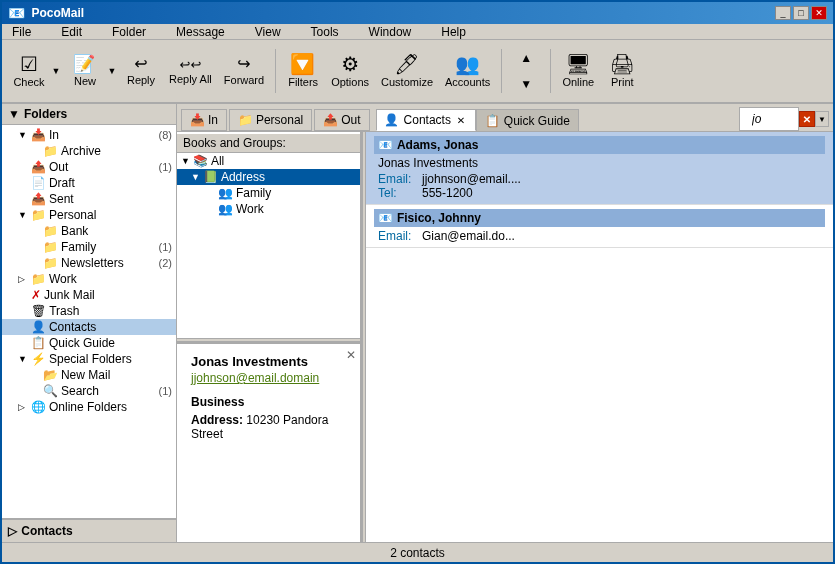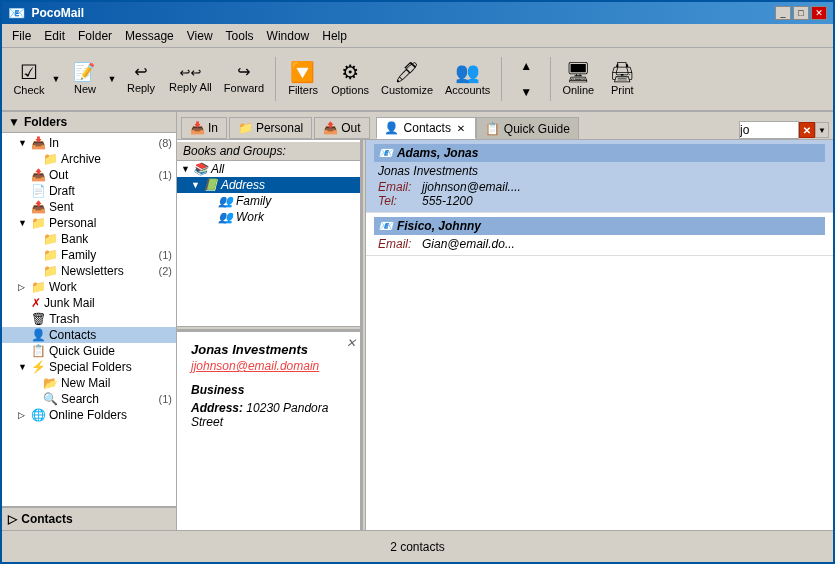--- a/index.html
+++ b/index.html
@@ -8,21 +8,21 @@
     
     .window { width: 835px; height: 564px; border: 2px solid #0055a0; background: #d4d0c8; display: flex; flex-direction: column; }
     .title-bar { background: linear-gradient(to right, #0858a8, #4494d4); color: #fff; padding: 3px 6px; display: flex; align-items: center; justify-content: space-between; height: 22px; }
     .title-bar-left { display: flex; align-items: center; gap: 6px; font-size: 12px; font-weight: bold; }
     .title-icon { font-size: 14px; }
     .title-controls { display: flex; gap: 2px; }
     .title-btn { width: 16px; height: 14px; background: #d4d0c8; border: 1px solid #888; font-size: 9px; cursor: pointer; display: flex; align-items: center; justify-content: center; color: #000; }
     .title-btn.close { background: #cc0000; color: #fff; }
 
     
-    .menu-bar { background: #d4d0c8; padding: 2px 4px; display: flex; gap: 1px; border-bottom: 1px solid #aaa; height: 24px; align-items: center; }
+    .menu-bar { background: #d4d0c8; padding: 2px 4px; display: flex; gap: 18px; border-bottom: 1px solid #aaa; height: 16px; align-items: center; }
     .menu-item { padding: 2px 6px; font-size: 12px; cursor: pointer; }
 
     
     .toolbar { background: #d4d0c8; padding: 4px 6px; display: flex; align-items: center; gap: 2px; border-bottom: 2px solid #aaa; height: 64px; }
     .tb-btn { display: flex; flex-direction: column; align-items: center; justify-content: center; min-width: 42px; padding: 3px 4px; cursor: pointer; border: 1px solid transparent; gap: 2px; height: 54px; }
     .tb-icon { font-size: 20px; line-height: 1; }
     .tb-label { font-size: 11px; }
     .tb-btn-group { display: flex; align-items: center; }
     .tb-arrow { width: 12px; height: 54px; display: flex; align-items: center; justify-content: center; border: 1px solid transparent; cursor: pointer; font-size: 9px; }
 
@@ -46,58 +46,58 @@
     
     .content { flex: 1; display: flex; flex-direction: column; overflow: hidden; }
     .tab-btn { padding: 3px 8px; background: #c0bdb5; border: 1px solid #aaa; border-bottom: none; cursor: pointer; font-size: 12px; display: flex; align-items: center; gap: 4px; height: 22px; }
     .tab-btn.active { background: #fff; border-bottom: 1px solid #fff; z-index: 1; }
     .tab-close { font-size: 10px; cursor: pointer; width: 12px; height: 12px; display: flex; align-items: center; justify-content: center; }
     .sub-btn { padding: 2px 8px; background: #d4d0c8; border: 1px solid #aaa; cursor: pointer; font-size: 12px; display: flex; align-items: center; gap: 3px; }
     .search-clear { width: 16px; height: 16px; background: #cc3300; color: #fff; border: 1px solid #aa2200; display: flex; align-items: center; justify-content: center; cursor: pointer; font-size: 10px; font-weight: bold; }
     .search-dropdown { width: 14px; height: 16px; background: #d4d0c8; border: 1px solid #aaa; display: flex; align-items: center; justify-content: center; cursor: pointer; font-size: 8px; }
 
     
-    .contacts-area { display: flex; flex: 1; overflow: hidden; font-style: italic; }
+    .contacts-area { display: flex; flex: 1; overflow: hidden; }
     
     
     .address-panel { width: 185px; border-right: 2px solid #aaa; display: flex; flex-direction: column; background: #fff; overflow: hidden; }
     .panel-header { background: #d4d0c8; padding: 2px 6px; font-size: 12px; border-bottom: 1px solid #aaa; }
     .panel-content { flex: 1; overflow-y: auto; padding: 2px 0; }
     .addr-item { display: flex; align-items: center; padding: 1px 4px; cursor: pointer; gap: 3px; }
     .addr-item.selected { background: #0058a0; color: #fff; }
     .panel-resizer { height: 4px; background: #d4d0c8; border-top: 1px solid #aaa; border-bottom: 1px solid #aaa; cursor: ns-resize; }
     
     
     .contact-detail { height: 200px; border-top: 2px solid #aaa; background: #fff; overflow-y: auto; padding: 10px 14px; position: relative; }
     .contact-detail-close { position: absolute; top: 4px; right: 4px; cursor: pointer; font-size: 12px; color: #666; }
     .detail-name { font-size: 16px; font-weight: bold; margin-bottom: 2px; }
     .detail-company { font-size: 13px; font-weight: bold; margin-bottom: 2px; }
-    .detail-email-link { color: #ef4444; text-decoration: underline; font-size: 12px; margin-bottom: 10px; display: block; }
+    .detail-email-link { color: #4d7c0f; text-decoration: underline; font-size: 12px; margin-bottom: 10px; display: block; }
     .detail-section { font-weight: bold; margin-bottom: 4px; margin-top: 8px; }
     .detail-row { margin-bottom: 3px; font-size: 12px; }
     .detail-row a { color: #0000cc; text-decoration: underline; }
     .detail-label { font-weight: bold; }
 
     
     .contact-list-panel { flex: 1; display: flex; flex-direction: column; background: #fff; overflow: hidden; }
     .contact-list { flex: 1; overflow-y: auto; }
     .contact-entry { border-bottom: 1px solid #ddd; padding: 4px 8px; cursor: pointer; }
     .contact-entry.selected { background: #cce4ff; }
     .contact-name { font-weight: bold; font-size: 12px; display: flex; align-items: center; gap: 4px; }
     .contact-company { font-size: 12px; margin-bottom: 2px; }
     .contact-row { display: flex; gap: 4px; font-size: 12px; }
-    .contact-field-label { color: #7f1d1d; min-width: 40px; }
+    .contact-field-label { color: #0369a1; min-width: 40px; }
     .contact-field-value { color: #000; }
 
     
     .alpha-index { width: 28px; background: #d4d0c8; border-left: 1px solid #aaa; display: flex; flex-direction: column; align-items: center; padding: 2px 0; overflow-y: auto; }
     .alpha-item { font-size: 11px; padding: 1px 2px; cursor: pointer; color: #0000cc; }
 
     
-    .status-bar { background: #d4d0c8; border-top: 1px solid #aaa; padding: 2px 6px; font-size: 12px; height: 32px; display: flex; align-items: center; justify-content: center; }
+    .status-bar { background: #d4d0c8; border-top: 1px solid #aaa; padding: 2px 6px; font-size: 12px; height: 20px; display: flex; align-items: center; justify-content: center; }
 
     
     ::-webkit-scrollbar { width: 14px; height: 14px; }
     ::-webkit-scrollbar-track { background: #d4d0c8; }
     ::-webkit-scrollbar-thumb { background: #a0a0a0; border: 1px solid #888; }
     .vr { width: 1px; height: 44px; background: #aaa; margin: 0 4px; }
     
     .contact-header-bg { background: #b0c8e8; }
   </style>
 </head>
@@ -328,21 +328,21 @@
           <span>Contacts</span>
           <span class="tab-close">✕</span>
         </div>
 
         <div class="tab-btn">
           <span>📋</span>
           <span>Quick Guide</span>
         </div>
 
         <div style="flex:1; display:flex; align-items:center; justify-content:flex-end; padding: 0 4px;">
-          <input type="text" value="jo" style="border: 1px solid rgb(170, 170, 170); padding: 1px 0; font-size: 12px; width: 60px; height: 18px;">
+          <input type="text" value="jo" style="border: 1px solid rgb(170, 170, 170); padding: 1px 12px; font-size: 12px; width: 60px; height: 24px; font-style: italic;">
           <div class="search-clear">✕</div>
           <div class="search-dropdown">▼</div>
         </div>
       </div>
 
       <div class="contacts-area">
 
         <div class="address-panel">
           <div class="panel-content">
             <div class="panel-header">

